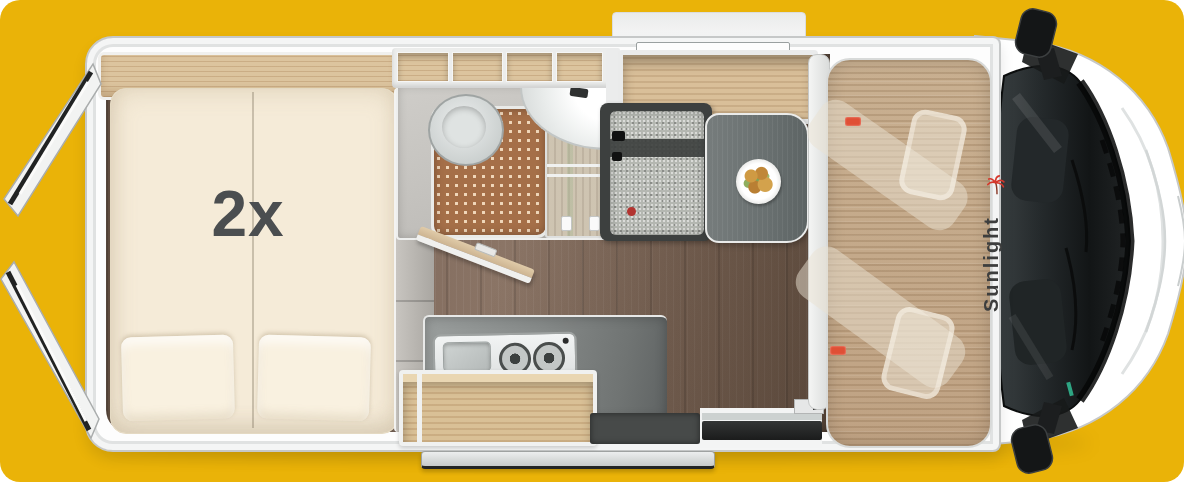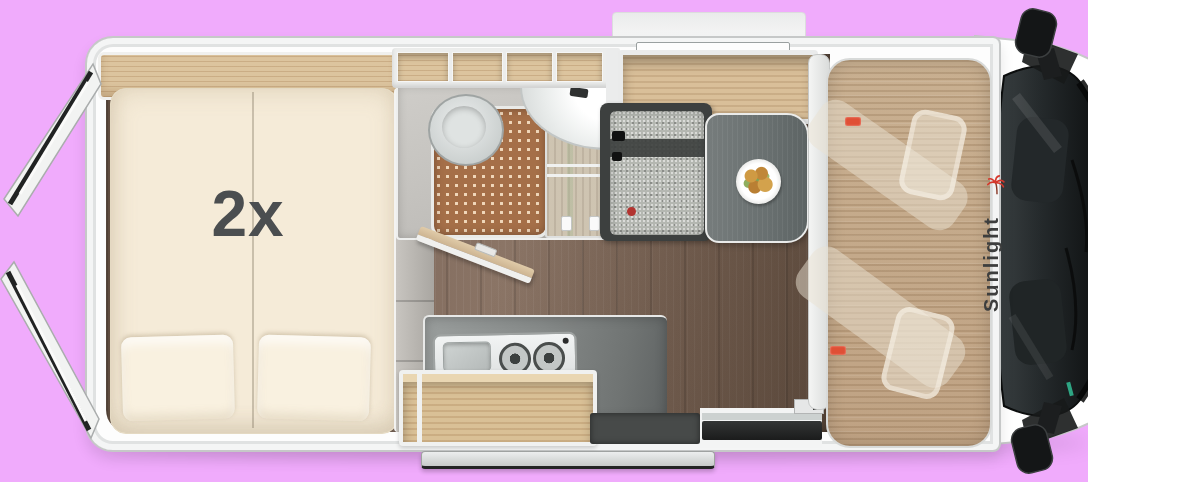--- a/index.html
+++ b/index.html
@@ -1,17 +1,17 @@
 <!DOCTYPE html>
 <html><head>
 <meta charset="utf-8">
 <style>
   html,body{margin:0;padding:0;background:#ffffff;}
-  .stage{position:relative;width:1088px;height:482px;background:#f0abfc;overflow:hidden;
-         font-family:"Liberation Sans",sans-serif;}
+  .stage{position:relative;width:1184px;height:482px;background:#eab308;overflow:hidden;
+         font-family:"Liberation Sans",sans-serif;border-radius:20px;}
   .abs{position:absolute;}
   svg{display:block;}
 
   
   #ground-shadow{left:110px;top:430px;width:980px;height:26px;background:rgba(0,0,0,.13);
      border-radius:50%;filter:blur(9px);}
   #roof-awning{left:612px;top:12px;width:192px;height:30px;background:linear-gradient(180deg,#eaebeb,#f8f8f8);
      border:1px solid #dcdddd;border-radius:4px;}
 
   

